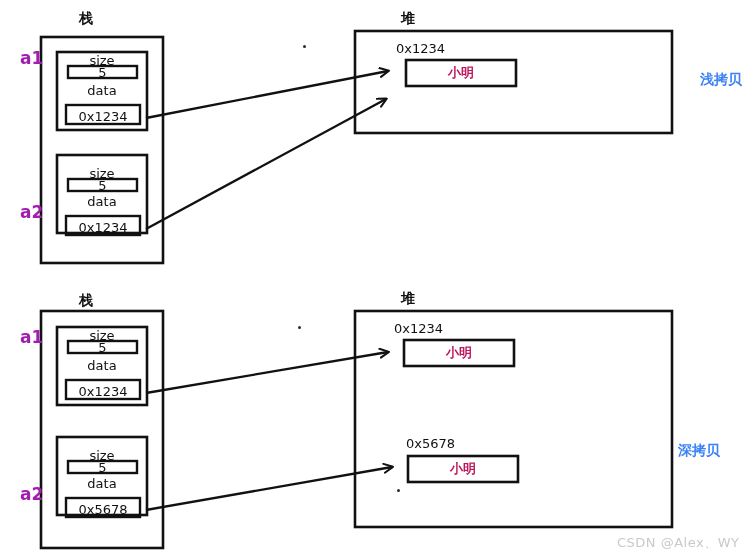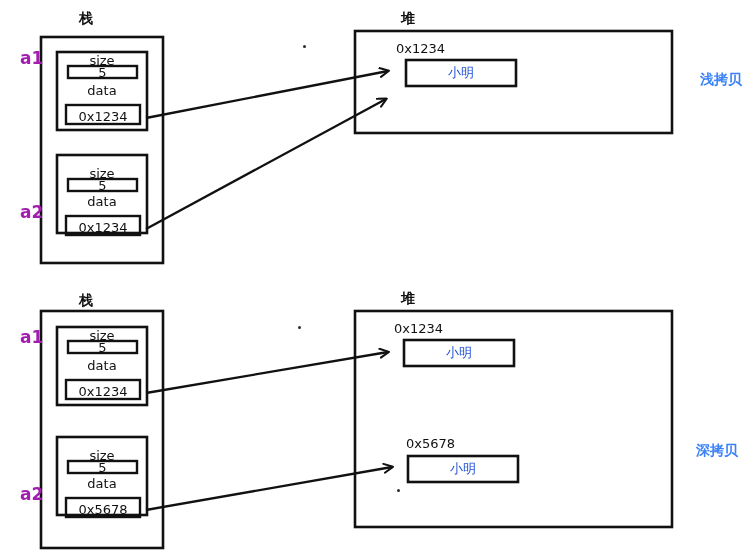--- a/index.html
+++ b/index.html
@@ -55,23 +55,23 @@
     text-align: center;
     font-size: 13px;
     line-height: 1;
     color: #111;
     white-space: nowrap;
   }
   .name-text {
     position: absolute;
     text-align: center;
     font-size: 13px;
-    font-weight: 400;
+    font-weight: 700;
     line-height: 1;
-    color: #1d4ed8;
+    color: #be185d;
     white-space: nowrap;
   }
   .watermark {
     position: absolute;
     font-size: 13px;
     color: #c9c9c9;
     white-space: nowrap;
     letter-spacing: 0.5px;
   }
   .dot {
@@ -170,16 +170,17 @@
   <div class="cell-text" style="left:68px; top:461px; width:69px;">5</div>
   <div class="cell-text" style="left:57px; top:477px; width:90px;">data</div>
   <div class="cell-text" style="left:66px; top:503px; width:74px;">0x5678</div>
 
   <div class="lbl lbl-addr" style="left:394px; top:322px;">0x1234</div>
   <div class="name-text" style="left:404px; top:346px; width:110px;">小明</div>
 
   <div class="lbl lbl-addr" style="left:406px; top:437px;">0x5678</div>
   <div class="name-text" style="left:408px; top:462px; width:110px;">小明</div>
 
-  <div class="lbl lbl-side" style="left:696px; top:443px;">深拷贝</div>
+  <div class="lbl lbl-side" style="left:678px; top:443px;">深拷贝</div>
 
+  <div class="watermark" style="left:617px; top:534px;">CSDN @Alex、WY</div>
 
 </div>
 
 </body></html>

